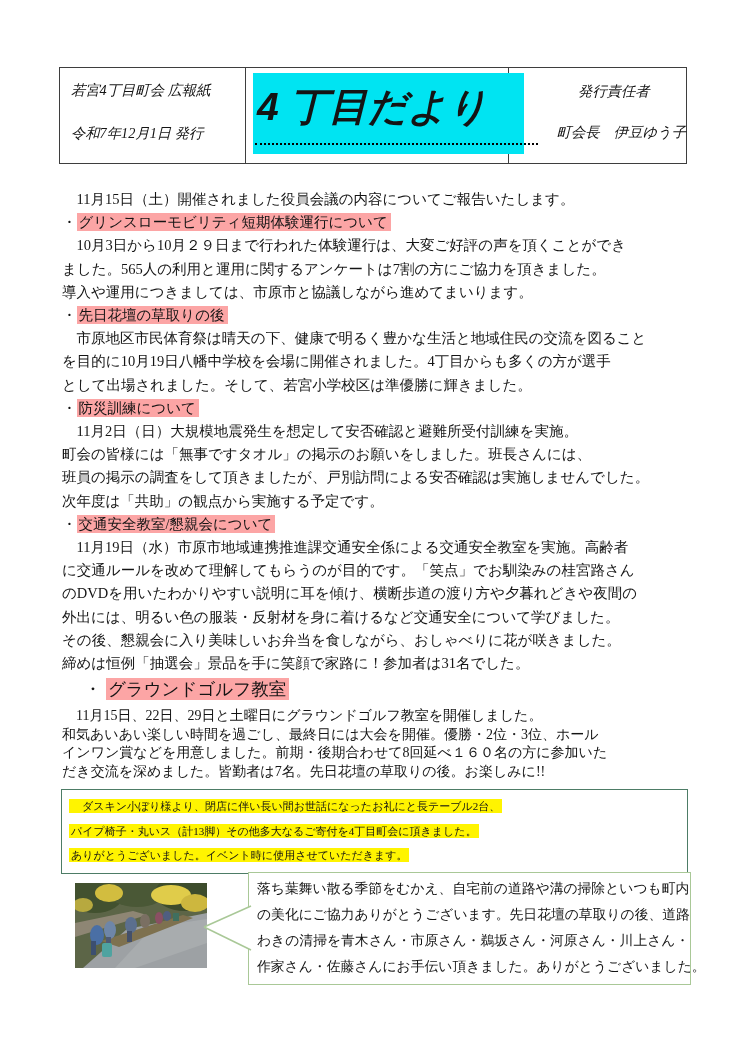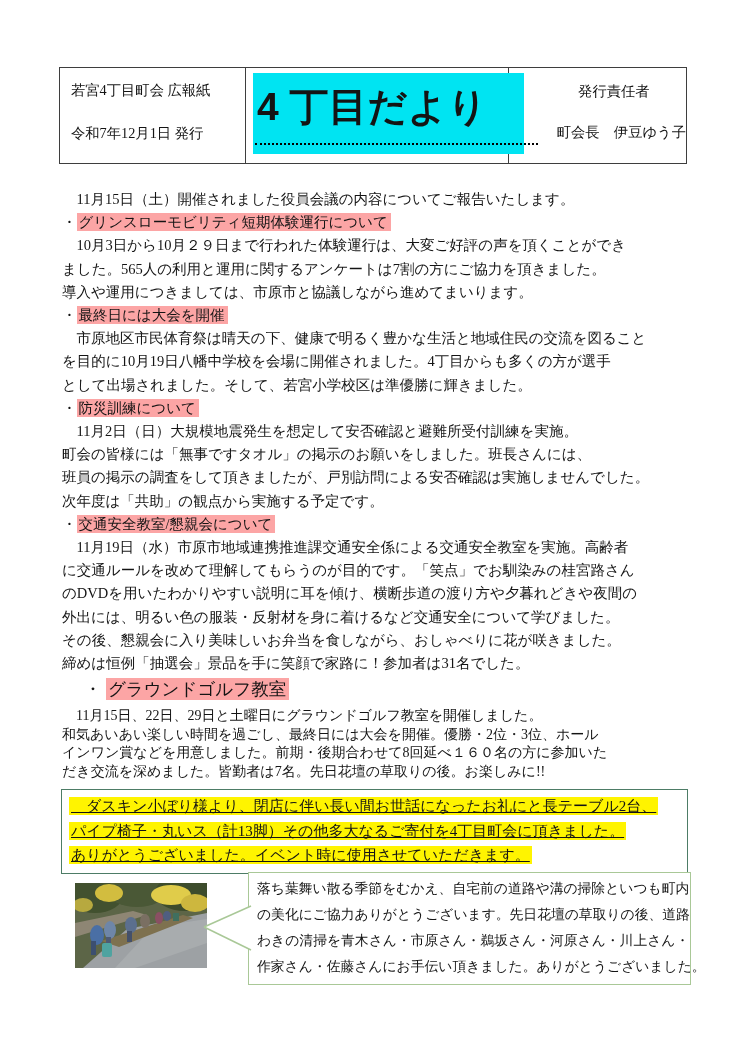--- a/index.html
+++ b/index.html
@@ -5,21 +5,21 @@
   html,body { margin:0; padding:0; background:#ffffff; }
   .page {
     position:relative; width:744px; height:1052px; background:#fff;
     font-family:"Liberation Serif","DejaVu Serif",serif; color:#141414;
     overflow:hidden;
   }
 
   
   .masthead {
     position:absolute; left:59px; top:67px; width:628px; height:97px;
-    border:1.6px solid #3e3e3e; display:flex; box-sizing:border-box;
+    border:1.6px solid #3e3e3e; display:flex; box-sizing:border-box;font-style:italic;
   }
   .m-left {
     width:205px; border-right:1.6px solid #3e3e3e; box-sizing:border-box;
     padding:13px 0 0 11px; font-size:14.3px; white-space:nowrap;
   }
   .m-left .date { margin-top:24px; }
   .m-mid { width:291px; border-right:1.6px solid #3e3e3e; box-sizing:border-box; position:relative; }
   .title-hl {
     position:absolute; left:7px; top:5px; width:271px; height:81px;
     background:#00e4f2;
@@ -50,21 +50,21 @@
     white-space:nowrap;
   }
   .golf-line { font-size:14px; line-height:18.5px; white-space:nowrap; }
   .golf-lines { margin-top:4px; }
 
   
   .donation {
     margin-top:8px; margin-left:-1px; width:627px; box-sizing:border-box;
     border:1.6px solid #4d7c66; padding:4px 0 5px 7px;
   }
-  .don-line { font-size:15px; line-height:24.5px; white-space:nowrap;text-decoration:underline; }
+  .don-line { font-size:11px; line-height:24.5px; white-space:nowrap; }
   .hl-yellow { background:#fff400; padding:1px 2px; }
 
   
   .footer { position:absolute; left:0; top:872px; width:744px; height:130px; }
   .photo { position:absolute; left:75px; top:11px; width:132px; height:85px; }
   .bubble {
     position:absolute; left:248px; top:0; width:443px; height:113px;
     box-sizing:border-box; border:1.6px solid #a9c897; background:#fff;
     padding:3px 0 0 8px;
   }
@@ -94,21 +94,21 @@
   </div>
 
   <div class="content">
     <div class="bline">　11月15日（土）開催されました役員会議の内容についてご報告いたします。</div>
 
     <div class="stitle"><span>・</span><span class="hl-green">グリンスローモビリティ短期体験運行について</span></div>
     <div class="bline">　10月3日から10月２９日まで行われた体験運行は、大変ご好評の声を頂くことができ</div>
     <div class="bline">ました。565人の利用と運用に関するアンケートは7割の方にご協力を頂きました。</div>
     <div class="bline">導入や運用につきましては、市原市と協議しながら進めてまいります。</div>
 
-    <div class="stitle"><span>・</span><span class="hl-green">最終日には大会を開催</span></div>
+    <div class="stitle"><span>・</span><span class="hl-green">先日花壇の草取りの後</span></div>
     <div class="bline">　市原地区市民体育祭は晴天の下、健康で明るく豊かな生活と地域住民の交流を図ること</div>
     <div class="bline">を目的に10月19日八幡中学校を会場に開催されました。4丁目からも多くの方が選手</div>
     <div class="bline">として出場されました。そして、若宮小学校区は準優勝に輝きました。</div>
 
     <div class="stitle"><span>・</span><span class="hl-green">防災訓練について</span></div>
     <div class="bline">　11月2日（日）大規模地震発生を想定して安否確認と避難所受付訓練を実施。</div>
     <div class="bline">町会の皆様には「無事ですタオル」の掲示のお願いをしました。班長さんには、</div>
     <div class="bline">班員の掲示の調査をして頂きましたが、戸別訪問による安否確認は実施しませんでした。</div>
     <div class="bline">次年度は「共助」の観点から実施する予定です。</div>
 

